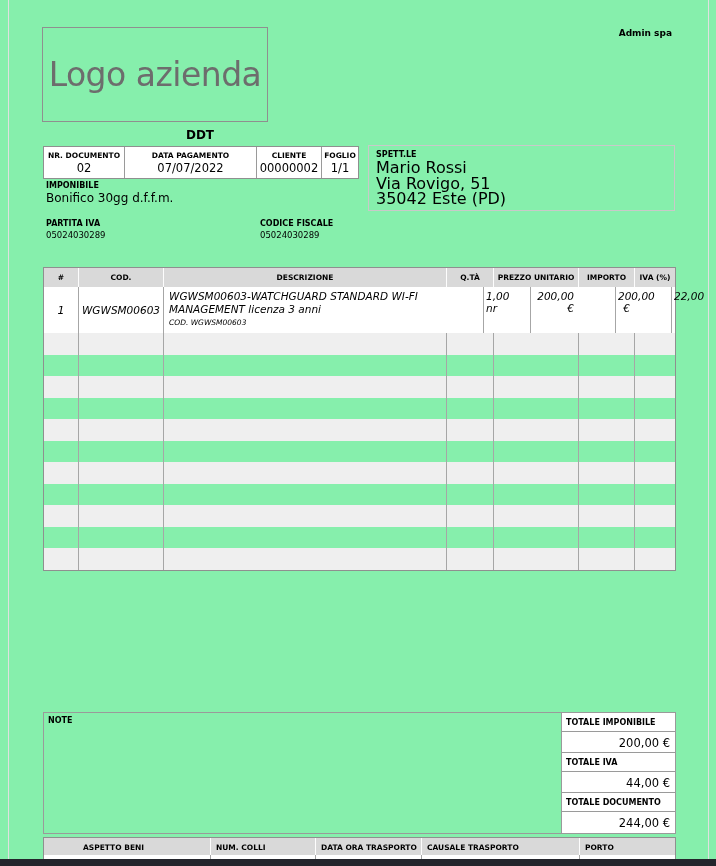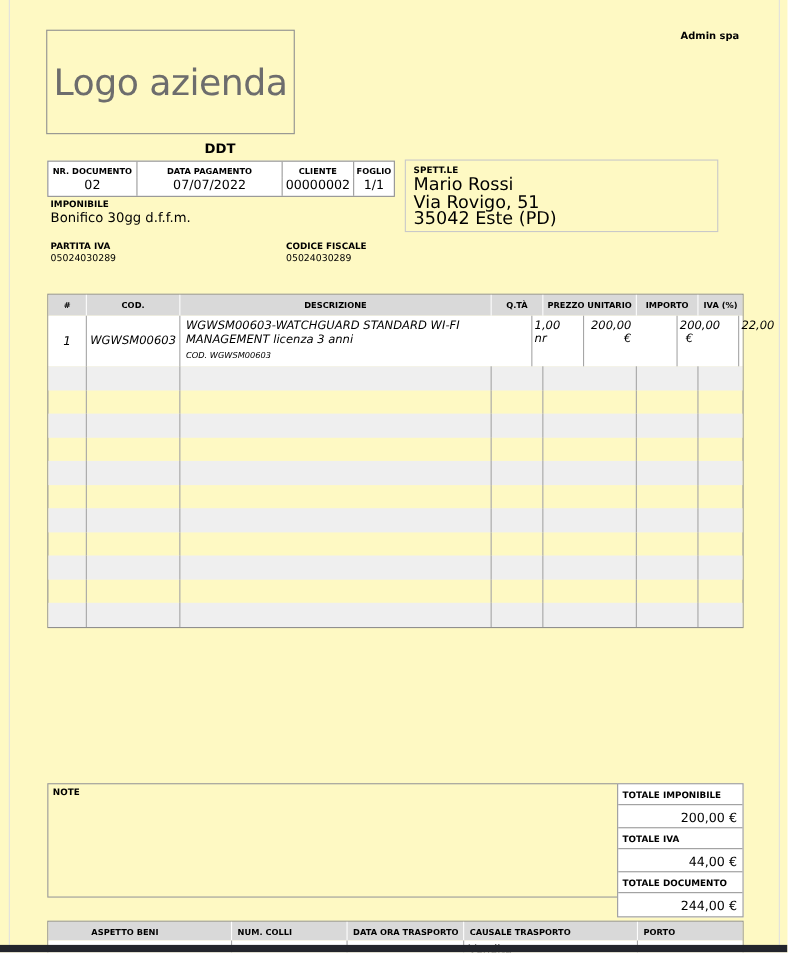--- a/index.html
+++ b/index.html
@@ -1,37 +1,37 @@
 <!DOCTYPE html>
 <html><head>
 <meta charset="utf-8">
 <style>
   * { margin:0; padding:0; box-sizing:border-box; }
   html,body { background:#fff; }
   body { font-family:"DejaVu Sans", sans-serif; color:#000; }
-  .page { position:relative; width:716px; height:866px; background:#fef9c3; overflow:hidden; margin:0 auto; }
+  .page { position:relative; width:716px; height:866px; background:#86efac; overflow:hidden; margin:0 auto; }
   .edge { position:absolute; top:0; bottom:7px; width:1px; background:#e0e0e0; }
   .edge-left { left:8px; }
   .edge-right { left:708px; }
 
   .admin-name { position:absolute; top:28px; right:44px; font-size:9px; font-weight:bold; }
 
   .logo-box { position:absolute; left:42px; top:27px; width:226px; height:95px; border:1px solid #8f8f8f;
               display:flex; align-items:center; justify-content:center; }
   .logo-text { font-size:33px; color:#6d6d6d; letter-spacing:-0.5px; }
 
   .ddt-title { position:absolute; left:43px; top:128px; width:314px; text-align:center; font-weight:bold; font-size:12px; }
 
   .doc-info { position:absolute; left:43px; top:146px; display:grid; grid-template-columns:80px 132px 65px 37px;
               border:1px solid #8f8f8f; background:#fff; }
   .di-label { font-size:7.5px; font-weight:bold; text-align:center; padding:4px 1px 1px; border-left:1px solid #9a9a9a; overflow:hidden; white-space:nowrap; }
   .di-value { font-size:11.5px; text-align:center; padding:0 1px 3px; border-left:1px solid #9a9a9a; overflow:hidden; }
   .no-bl { border-left:none !important; }
 
-  .spettle { position:absolute; left:368px; top:145px; width:285px; height:66px; border:1px solid #c9c9c9; padding:4px 7px; }
+  .spettle { position:absolute; left:368px; top:145px; width:307px; height:66px; border:1px solid #c9c9c9; padding:4px 7px; }
   .spettle-label { font-size:8px; font-weight:bold; margin-bottom:1px; }
   .spettle-line { font-size:16px; line-height:15.5px; }
 
   .pagamento { position:absolute; left:46px; top:181px; }
   .small-label { font-size:8px; font-weight:bold; }
   .pagamento-value { font-size:12px; margin-top:1px; }
 
   .piva { position:absolute; left:46px; top:219px; }
   .cfisc { position:absolute; left:260px; top:219px; }
   .tiny-value { font-size:8.5px; margin-top:2px; }
@@ -45,21 +45,21 @@
   .cell-num { display:flex; align-items:center; justify-content:center; font-size:11px; }
   .cell-code { display:flex; align-items:center; justify-content:center; font-size:10.5px; }
   .cell-desc { padding:3px 5px 2px; }
   .desc-main { font-size:10.5px; line-height:13px; }
   .desc-code { font-size:7.5px; margin-top:2px; }
   .num-cell { font-size:10.5px; text-align:right; padding:3px 4px 0 2px;margin-left:37px; }
   .empty-row { height:21.5px; }
   .items-body .empty-row:nth-child(odd) { background:#efefef; }
   .er-cell { border-left:1px solid #a6a6a6; }
 
-  .notes { position:absolute; left:43px; top:712px; width:519px; height:104px; border:1px solid #9a9a9a; padding:3px 4px; }
+  .notes { position:absolute; left:43px; top:712px; width:519px; height:122px; border:1px solid #9a9a9a; padding:3px 4px; }
   .notes-label { font-size:8px; font-weight:bold; }
 
   .totals { position:absolute; left:561px; top:712px; width:115px; border:1px solid #9a9a9a; background:#fff; }
   .t-label { font-size:8px; font-weight:bold; height:19px; padding:5px 4px 0; border-bottom:1px solid #9a9a9a; white-space:nowrap; overflow:hidden; }
   .t-value { font-size:11.5px; text-align:right; height:21px; padding:4px 5px 0; border-bottom:1px solid #9a9a9a; }
   .totals > div:last-child { border-bottom:none; }
 
   .transport { position:absolute; left:43px; top:837px; width:633px; border:1px solid #8f8f8f; }
   .cols5 { display:grid; grid-template-columns:132px 105px 106px 158px 131px;padding-left:34px; }
   .tr-header { background:#d9d9d9; height:17px; }

